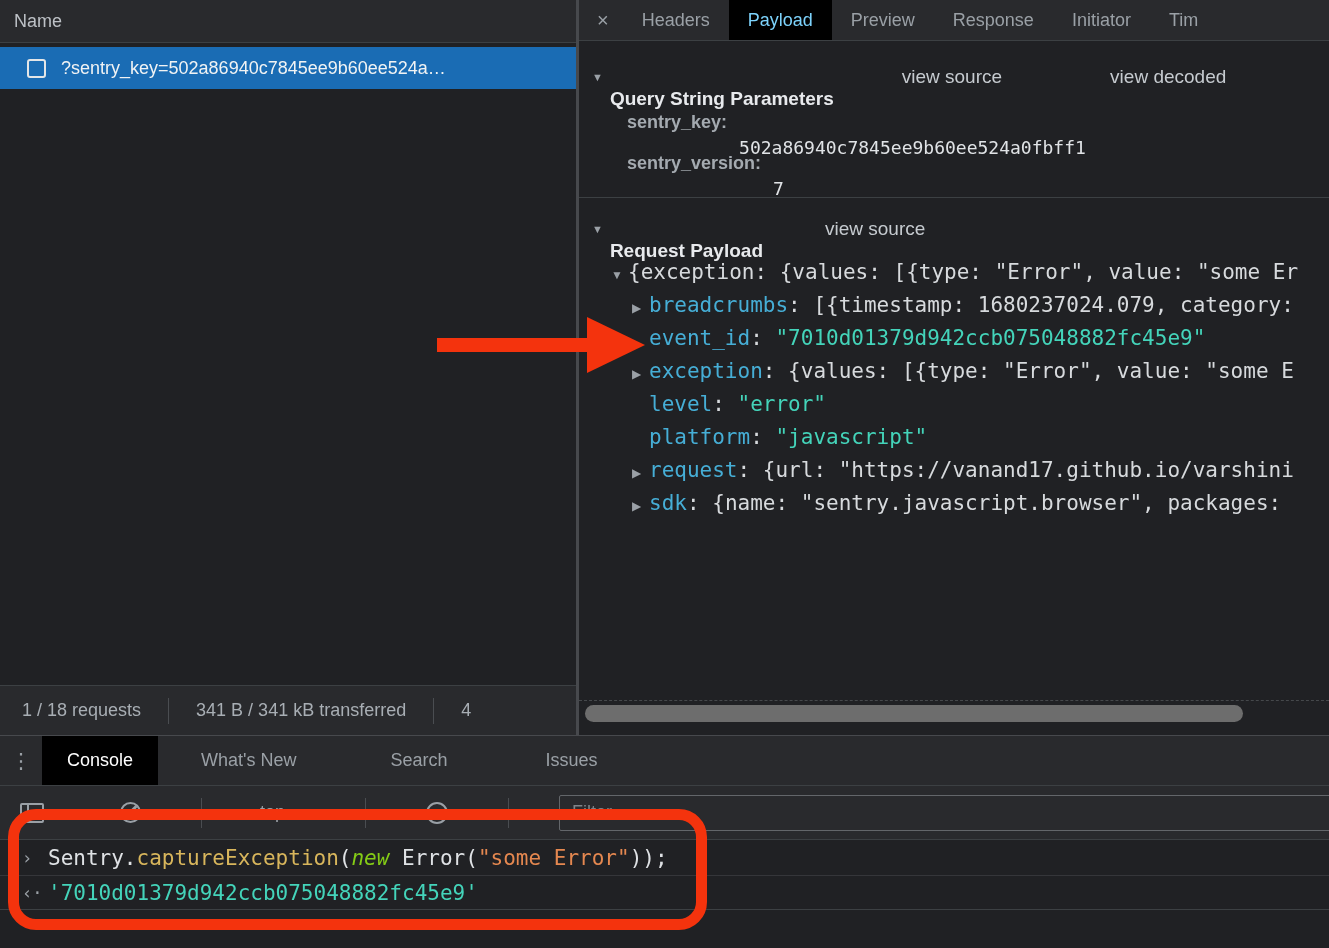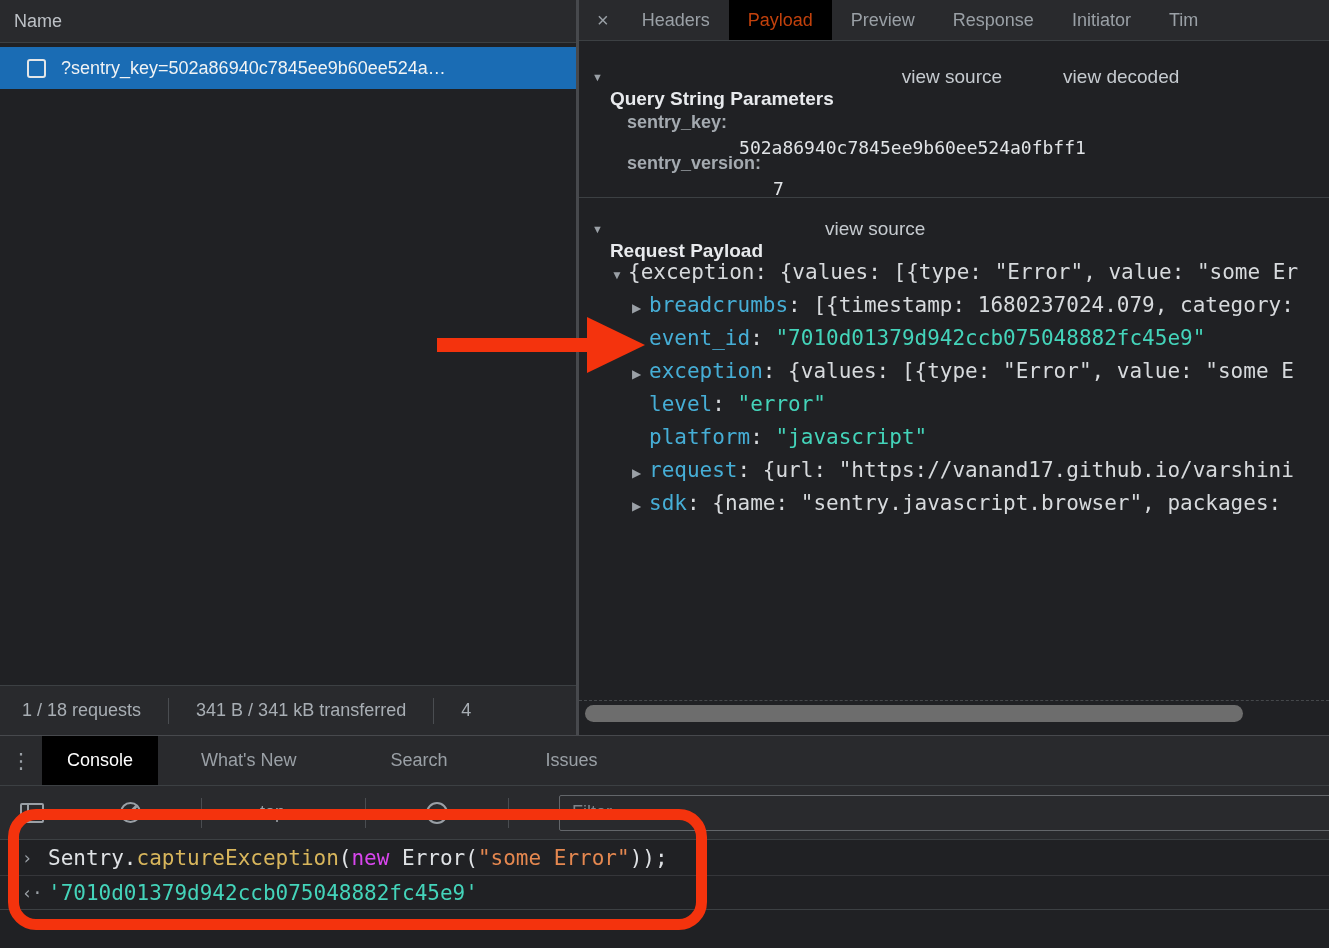--- a/index.html
+++ b/index.html
@@ -22,30 +22,30 @@
   .status-div { width:1px; height:26px; background:#4a4d51; margin:0 27px; flex:0 0 auto; }
 
   .v-divider { position:absolute; left:576px; top:0; width:3px; height:735px; background:#47494d; }
 
   
   .detail-panel { position:absolute; left:579px; top:0; width:750px; height:735px; background:#202124; overflow:hidden; }
   .detail-tabs { height:41px; background:#292a2d; border-bottom:1px solid #3c4043;
                  display:flex; align-items:stretch; font-size:18px; color:#9aa0a6; padding-left:4px; }
   .close-btn { display:flex; align-items:center; padding:0 14px; font-size:20px; color:#9aa0a6; cursor:pointer; }
   .tab { display:flex; align-items:center; padding:0 19px; cursor:pointer; white-space:nowrap; }
-  .tab.active { background:#000; color:#c2410c; }
+  .tab.active { background:#000; color:#7dd3fc; }
 
   .section-head { position:absolute; display:flex; align-items:center; font-size:19px; }
   .tri { font-size:11px; color:#9aa0a6; margin-right:7px; }
   .section-title { font-weight:bold; color:#e8eaed;margin-top:44px; }
   .view-link { color:#c6cbd0; cursor:pointer; }
 
   .qsp-head { left:13px; top:62px; height:30px; }
   .qsp-vs { margin-left:68px; }
-  .qsp-vd { margin-left:61px; }
+  .qsp-vd { margin-left:108px; }
 
   .param-row { position:absolute; left:48px; height:32px; display:flex; align-items:flex-start; }
   .param-key { font-size:18px; font-weight:bold; color:#a4aab0; }
   .param-val { font-size:18px; color:#e0e3e6; margin-left:12px; font-family:"DejaVu Sans Mono", monospace;margin-top:25px; }
 
   .sec-divider { position:absolute; left:0; top:197px; width:100%; border-top:1px solid #3c4043; }
 
   .rp-head { left:13px; top:214px; height:30px; }
   .rp-vs { margin-left:62px; }
 
@@ -105,21 +105,21 @@
   .partial-box { width:30px; height:38px; border:2px solid #74787d; border-radius:6px;
                  margin-left:12px; flex:0 0 auto; }
 
   .console-msgs { position:absolute; left:0; top:105px; width:100%; }
   .msg { display:flex; align-items:center; height:35px; border-bottom:1px solid rgba(73,76,80,0.5);
          font-family:"DejaVu Sans Mono", monospace; font-size:21px; white-space:pre; }
   .msg.result { height:34px; border-bottom:1px solid #3c4043; }
   .msg-gutter { width:48px; padding-left:22px; flex:0 0 auto; color:#9aa0a6; font-size:17px; }
   .c-plain { color:#dfe2e5; }
   .c-fn { color:#d8b65c; }
-  .c-kw { color:#d946ef; }
+  .c-kw { color:#84cc16;font-style:italic; }
   .c-str { color:#e58850; }
   .c-res { color:#44d4ba; }
 
   
   .red-arrow-shaft { position:absolute; left:437px; top:338px; width:152px; height:14px;
                      background:#f4330d; z-index:20; }
   .red-arrow-head { position:absolute; left:587px; top:317px; width:0; height:0;
                     border-top:28px solid transparent; border-bottom:28px solid transparent;
                     border-left:58px solid #f4330d; z-index:20; }
   .red-box { position:absolute; left:8px; top:809px; width:699px; height:121px;

